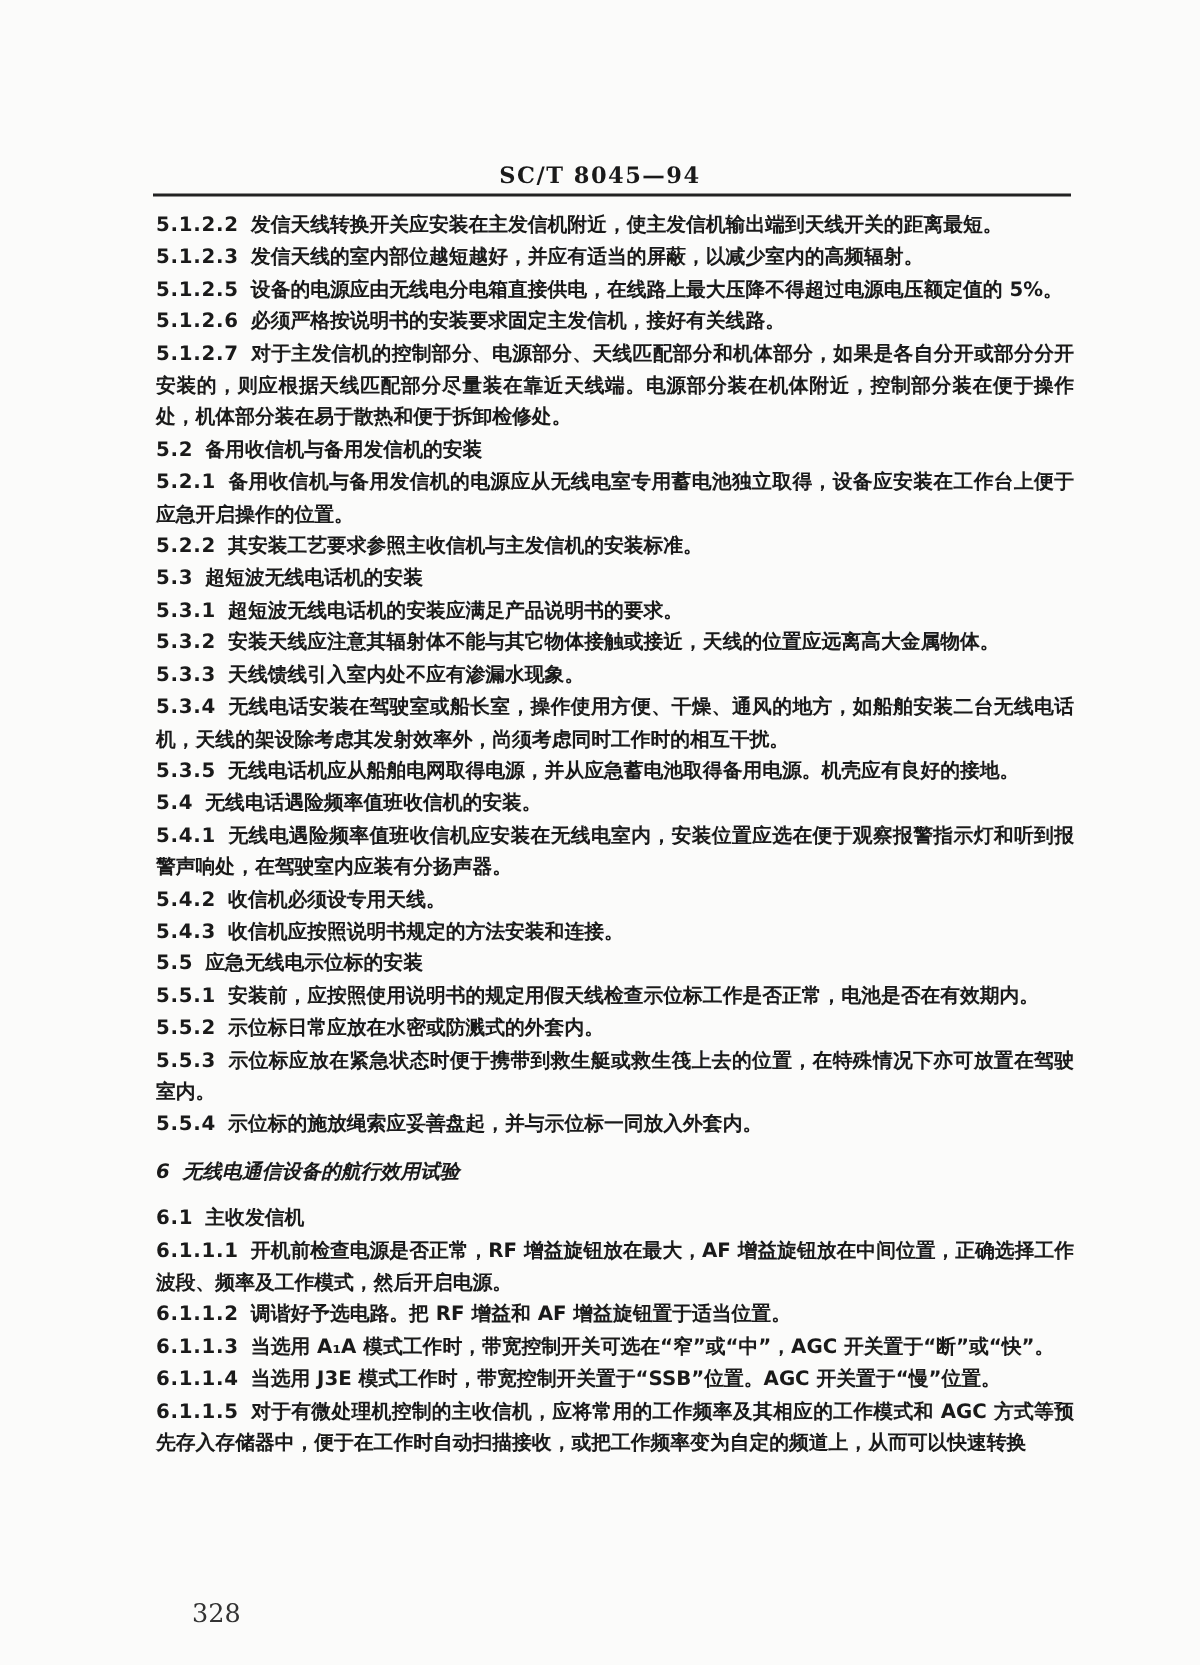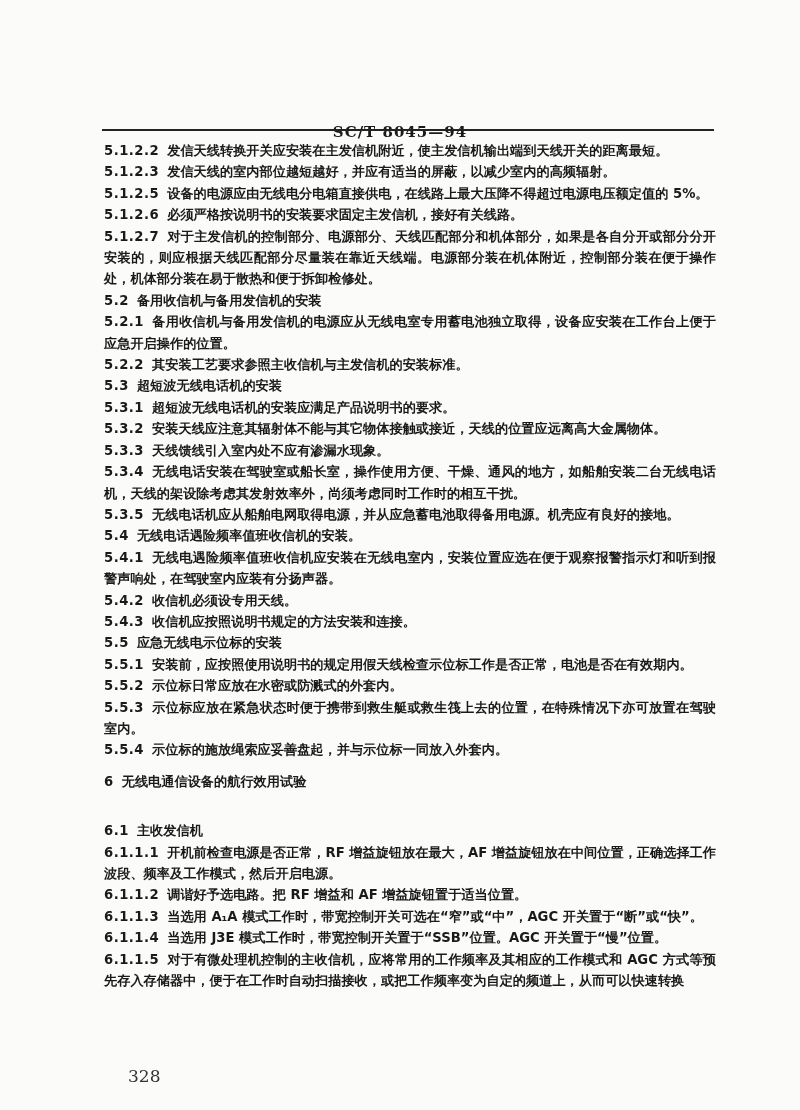--- a/index.html
+++ b/index.html
@@ -8,33 +8,33 @@
     background: #fbfbfa;
     font-family: "DejaVu Sans", sans-serif;
     color: #1a1a1a;
     position: relative;
     overflow: hidden;
   }
   .header {
     position: absolute; left: 0; top: 108px; width: 800px;
     text-align: center;
     font-family: "DejaVu Serif", serif;
-    font-size: 15px; font-weight: bold; letter-spacing: 1px; margin-top: 15px;
+    font-size: 15px; font-weight: bold; letter-spacing: 1px;
   }
   .rule {
     position: absolute; left: 102px; top: 129px; width: 612px; height: 2px;
     background: #222;
   }
   .body {
     position: absolute; left: 104px; top: 140px; width: 612px;
     font-size: 13.2px; line-height: 21.4px;
   }
   .p { margin: 0; text-align: justify; font-weight: bold; }
   .num { margin-right: 8px; letter-spacing: 0.5px; }
-  .h1 { font-weight: bold; margin-top: 10px; margin-bottom: 28px; }
+  .h1 { font-weight: bold; margin-top: 10px; margin-bottom: 10px; font-style: italic; }
   .footer {
     position: absolute; left: 128px; top: 1066px;
     font-family: "DejaVu Serif", serif; font-size: 17px; color: #333;
   }
 </style>
 </head>
 <body>
 
 <div class="header">SC/T 8045—94</div>
 <div class="rule"></div>

